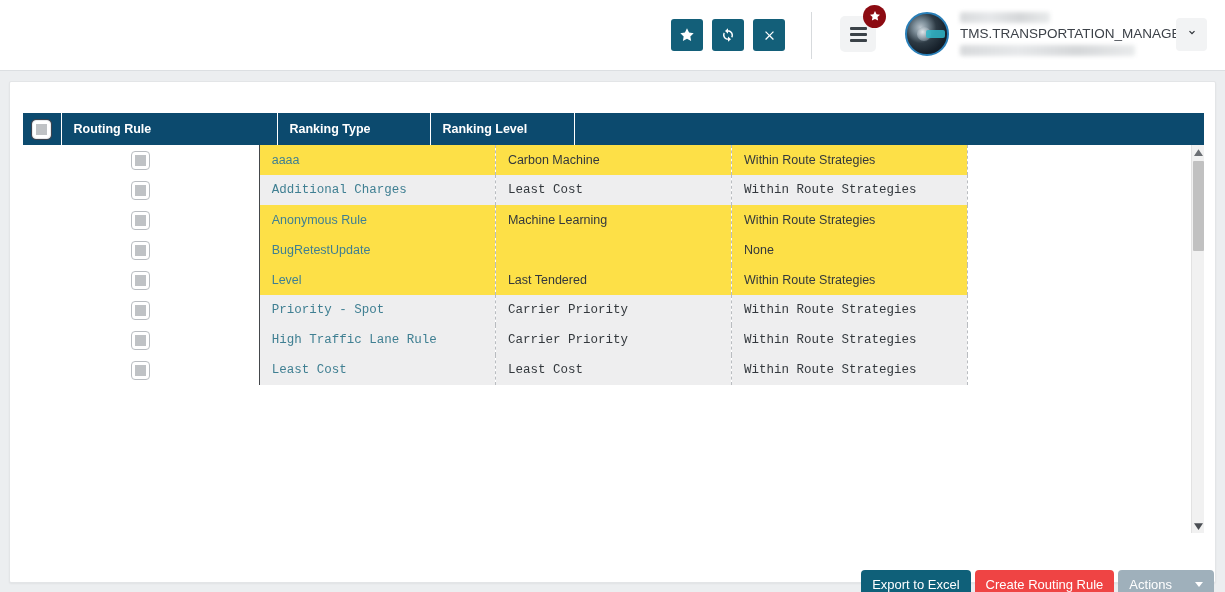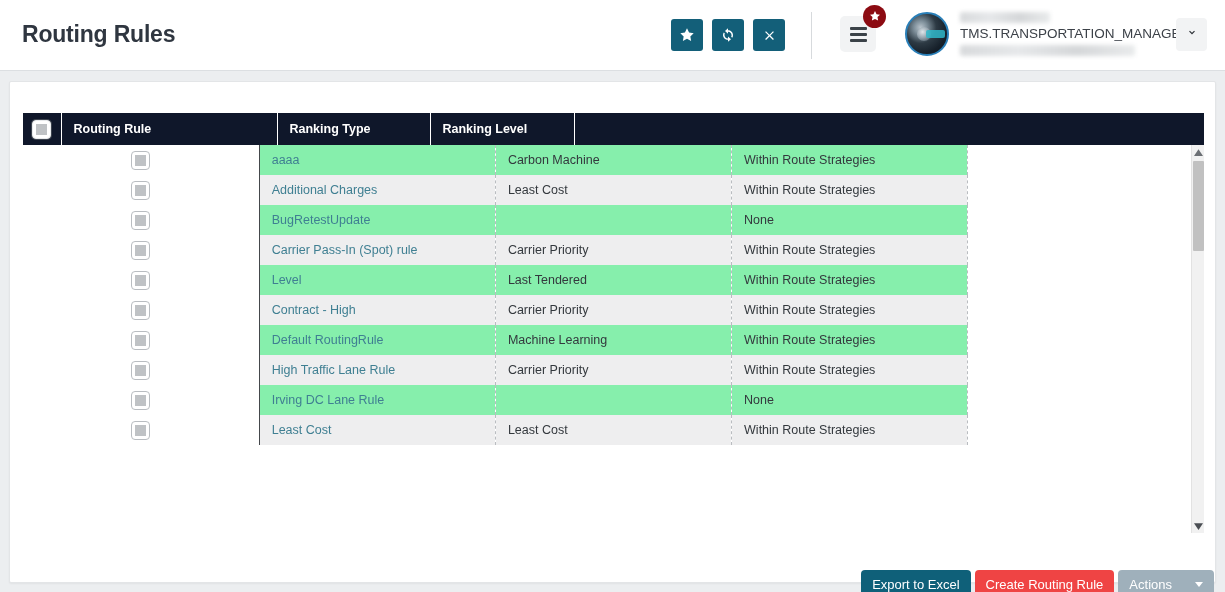--- a/index.html
+++ b/index.html
@@ -208,21 +208,21 @@
     table-layout: fixed;
     width: 1181px;
   }
   table.grid col.c-chk   { width: 38px; }
   table.grid col.c-rule  { width: 216px; }
   table.grid col.c-type  { width: 153px; }
   table.grid col.c-level { width: 144px; }
   table.grid col.c-pad   { width: 630px; }
 
   thead th {
-    background: #0f172a;
+    background: #0c4a6e;
     color: #ffffff;
     font-size: 12.5px;
     font-weight: bold;
     text-align: left;
     height: 32px;
     padding: 0 0 0 12px;
     border-right: 1px solid #ffffff;
     white-space: nowrap;
   }
   thead th.chk-th { padding: 0; text-align: center; border-right: 1px solid #ffffff; }
@@ -255,22 +255,22 @@
     padding: 0;
     text-align: center;
     border-right: none;
   }
   table.body-grid td.rule-td {
     border-left: 1px solid #44474b;
   }
   table.body-grid td.pad-td {
     border-right: none;
   }
-  table.body-grid tr.odd td { background: #86efac; }
-  table.body-grid tr.even td { background: #eeeeef; }
+  table.body-grid tr.odd td { background: #fde047; }
+  table.body-grid tr.even td { background: #eeeeef; font-family: Liberation Mono, monospace; }
   table.body-grid tr.odd td.chk-td,
   table.body-grid tr.even td.chk-td { background: #ffffff; }
   table.body-grid tr.even td.pad-td,
   table.body-grid tr.odd td.pad-td { background: #ffffff; }
 
   a.rule-link {
     color: #3f7f92;
     text-decoration: none;
     cursor: pointer;
     font-size: 12.5px;
@@ -364,21 +364,20 @@
     width: 0; height: 0;
     border-left: 4.5px solid transparent;
     border-right: 4.5px solid transparent;
     border-top: 5px solid #ffffff;
   }
 </style>
 </head>
 <body>
 
 <div class="topbar">
-  <div class="page-title">Routing Rules</div>
 
   <div class="hdr-actions">
     <button class="sqbtn">
       <span>
         <svg width="16" height="16" viewBox="0 0 24 24">
             <path fill="#fff" d="M12 2l3.1 6.3 6.9 1-5 4.9 1.2 6.9L12 17.8 5.8 21.1 7 14.2 2 9.3l6.9-1z"></path>
           </svg>
       </span>
     </button>
     <button class="sqbtn">
@@ -488,77 +487,59 @@
                 </span></td>
               <td class="rule-td"><a class="rule-link">Additional Charges</a></td>
               <td>Least Cost</td>
               <td>Within Route Strategies</td>
               <td class="pad-td"></td>
             </tr>
             <tr class="odd">
               <td class="chk-td"><span class="cbx">
                   <i></i>
                 </span></td>
+              <td class="rule-td"><a class="rule-link">Anonymous Rule</a></td>
+              <td>Machine Learning</td>
+              <td>Within Route Strategies</td>
+              <td class="pad-td"></td>
+            </tr>
+            <tr class="odd">
+              <td class="chk-td"><span class="cbx">
+                  <i></i>
+                </span></td>
               <td class="rule-td"><a class="rule-link">BugRetestUpdate</a></td>
               <td></td>
               <td>None</td>
               <td class="pad-td"></td>
             </tr>
-            <tr class="even">
-              <td class="chk-td"><span class="cbx">
-                  <i></i>
-                </span></td>
-              <td class="rule-td"><a class="rule-link">Carrier Pass-In (Spot) rule</a></td>
-              <td>Carrier Priority</td>
-              <td>Within Route Strategies</td>
-              <td class="pad-td"></td>
-            </tr>
             <tr class="odd">
               <td class="chk-td"><span class="cbx">
                   <i></i>
                 </span></td>
               <td class="rule-td"><a class="rule-link">Level</a></td>
               <td>Last Tendered</td>
               <td>Within Route Strategies</td>
               <td class="pad-td"></td>
             </tr>
             <tr class="even">
               <td class="chk-td"><span class="cbx">
                   <i></i>
                 </span></td>
-              <td class="rule-td"><a class="rule-link">Contract - High</a></td>
+              <td class="rule-td"><a class="rule-link">Priority - Spot</a></td>
               <td>Carrier Priority</td>
-              <td>Within Route Strategies</td>
-              <td class="pad-td"></td>
-            </tr>
-            <tr class="odd">
-              <td class="chk-td"><span class="cbx">
-                  <i></i>
-                </span></td>
-              <td class="rule-td"><a class="rule-link">Default RoutingRule</a></td>
-              <td>Machine Learning</td>
               <td>Within Route Strategies</td>
               <td class="pad-td"></td>
             </tr>
             <tr class="even">
               <td class="chk-td"><span class="cbx">
                   <i></i>
                 </span></td>
               <td class="rule-td"><a class="rule-link">High Traffic Lane Rule</a></td>
               <td>Carrier Priority</td>
               <td>Within Route Strategies</td>
-              <td class="pad-td"></td>
-            </tr>
-            <tr class="odd">
-              <td class="chk-td"><span class="cbx">
-                  <i></i>
-                </span></td>
-              <td class="rule-td"><a class="rule-link">Irving DC Lane Rule</a></td>
-              <td></td>
-              <td>None</td>
               <td class="pad-td"></td>
             </tr>
             <tr class="even">
               <td class="chk-td"><span class="cbx">
                   <i></i>
                 </span></td>
               <td class="rule-td"><a class="rule-link">Least Cost</a></td>
               <td>Least Cost</td>
               <td>Within Route Strategies</td>
               <td class="pad-td"></td>

